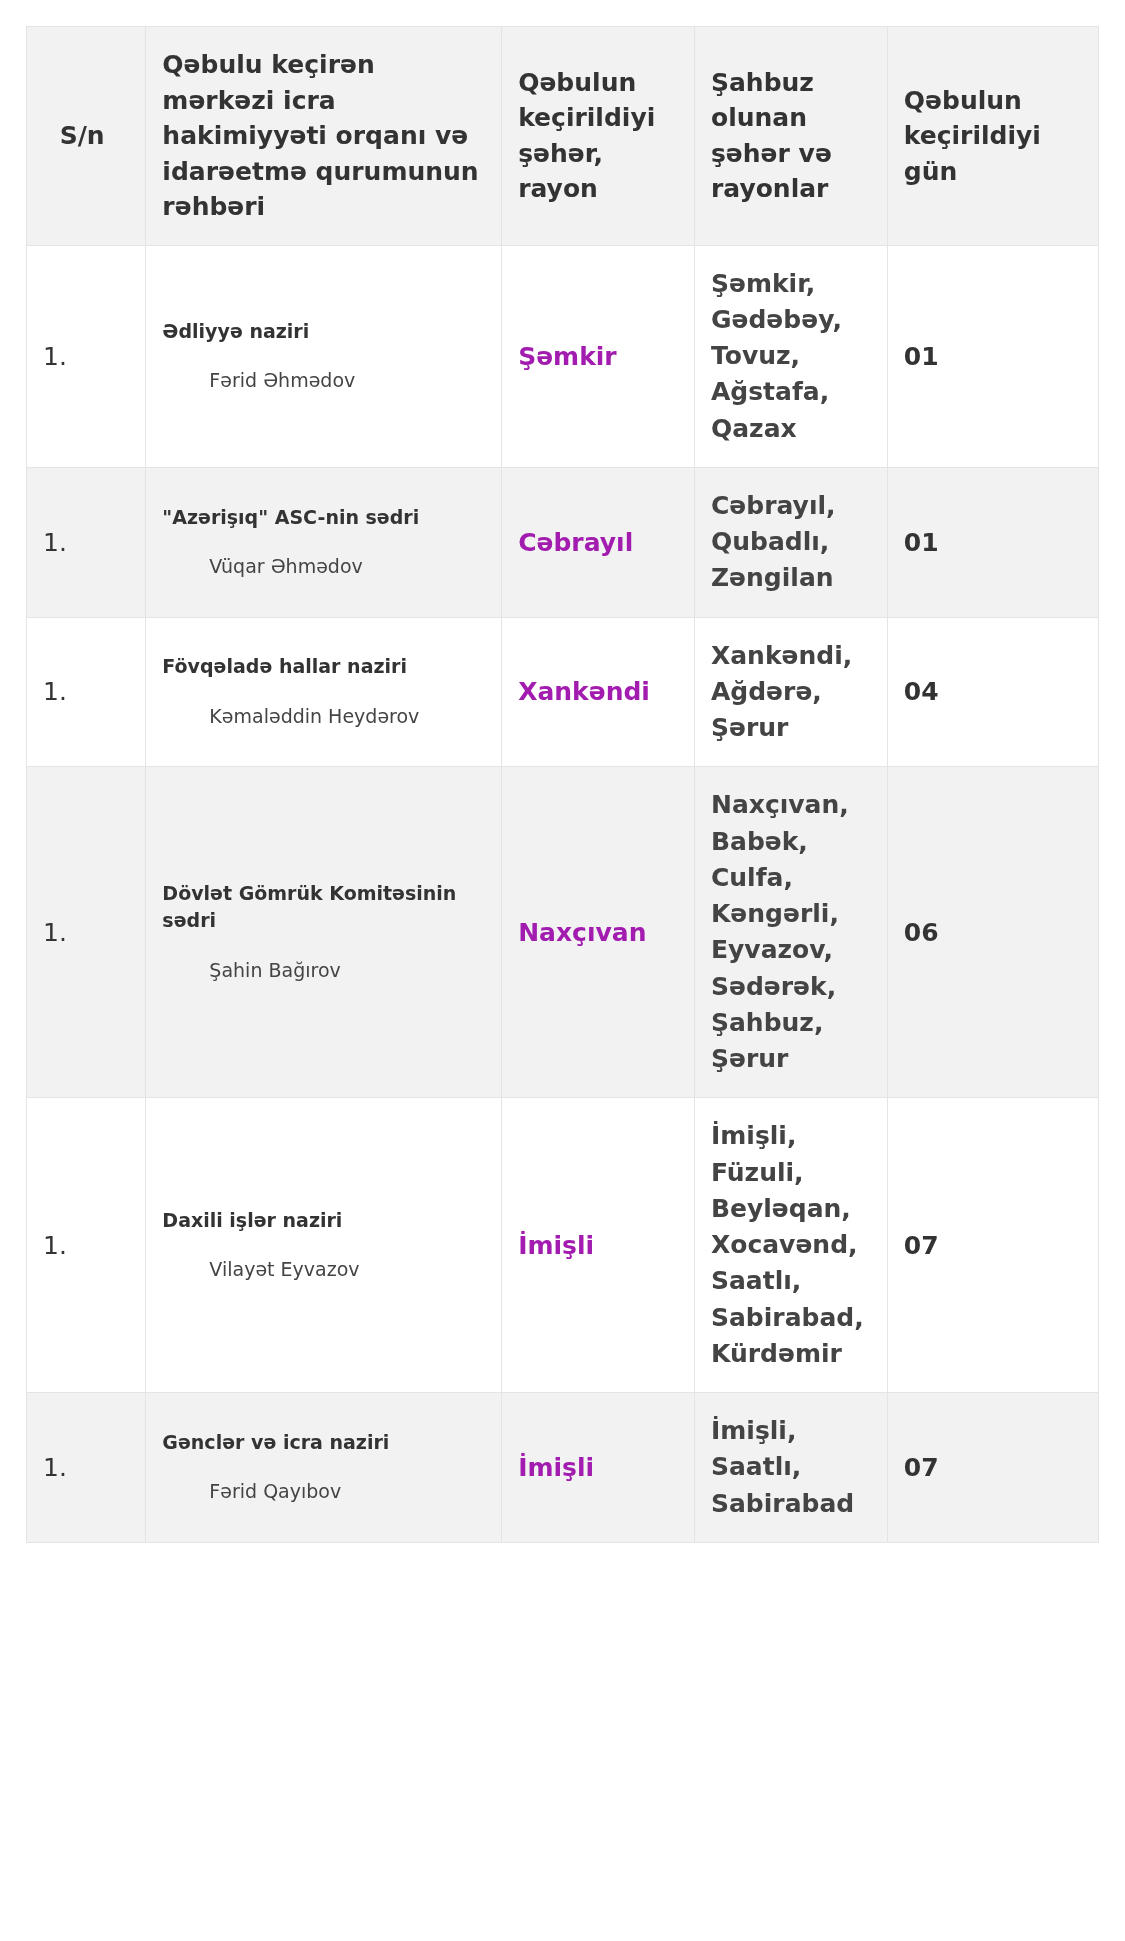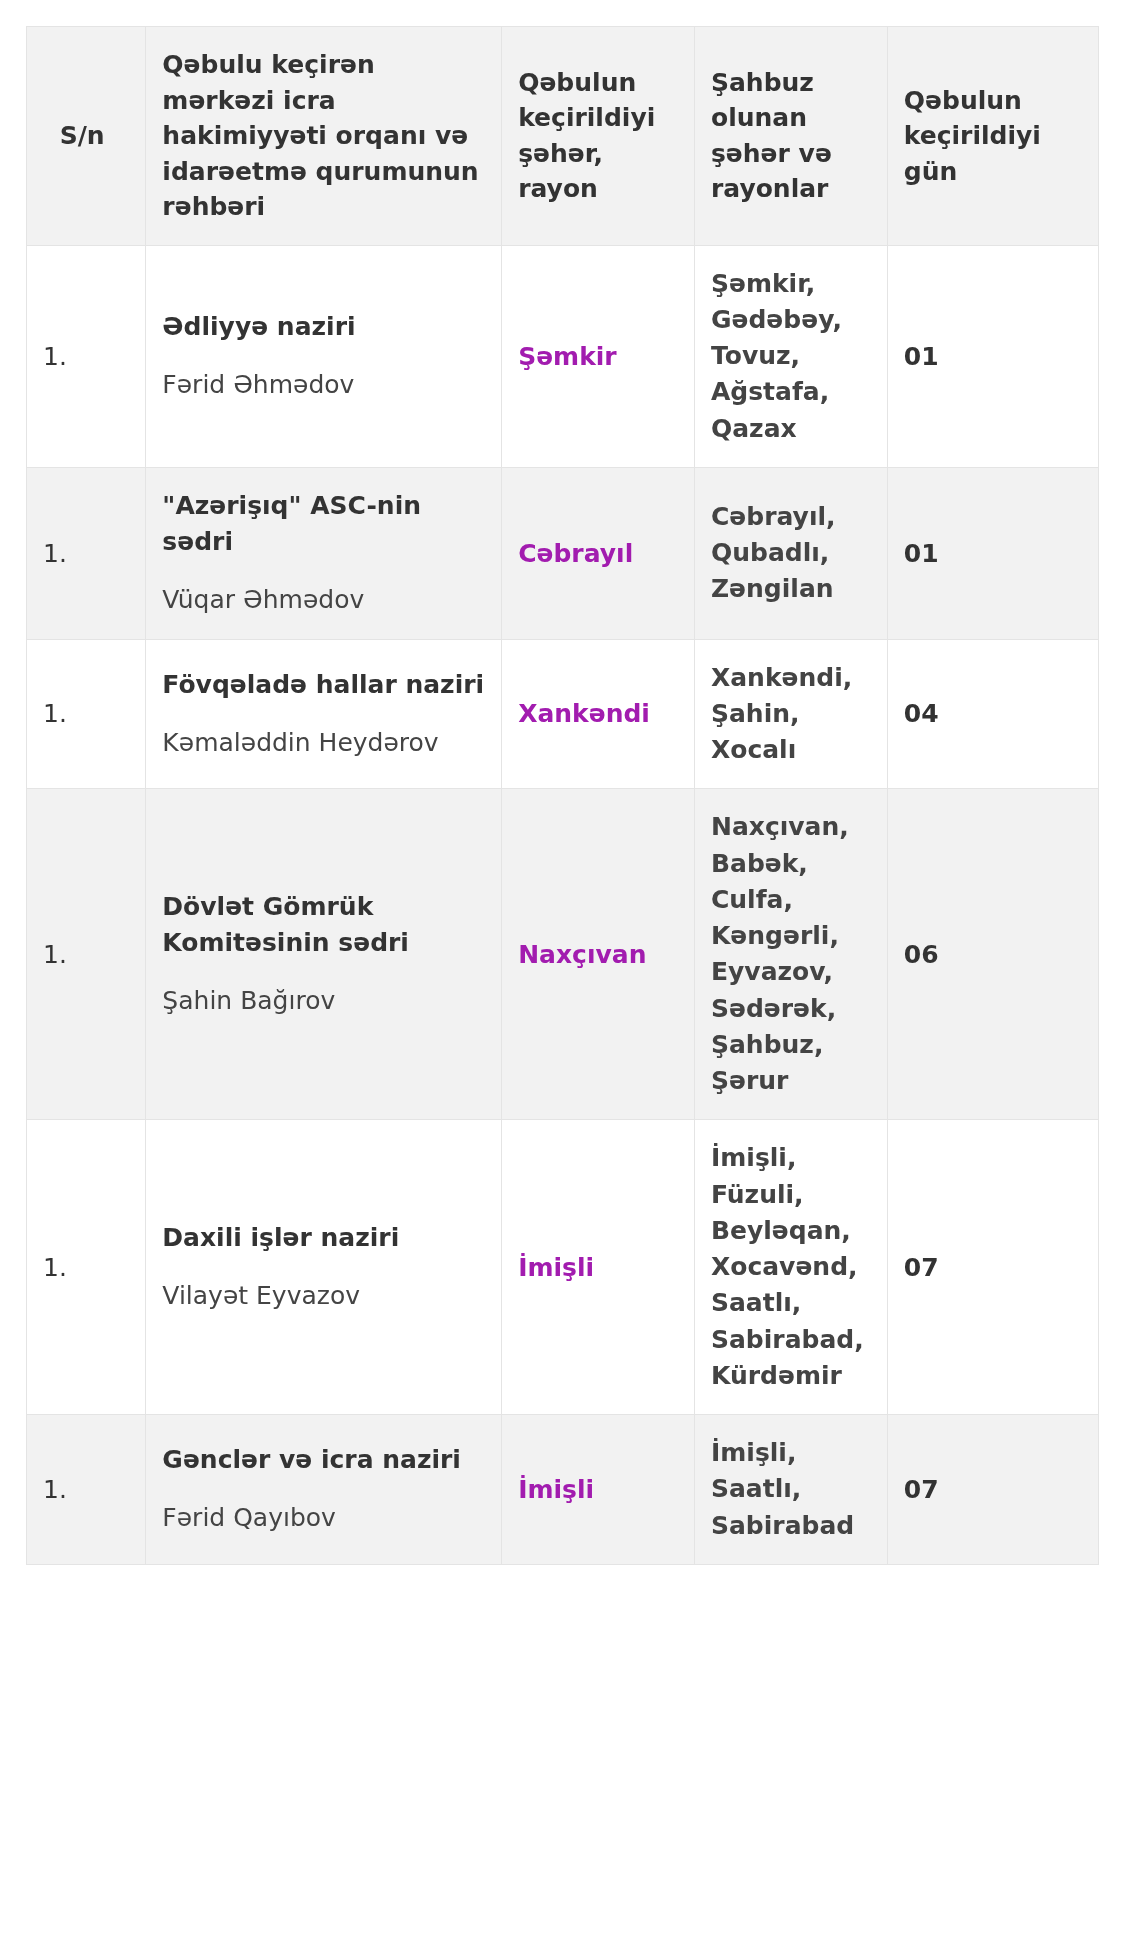--- a/index.html
+++ b/index.html
@@ -56,35 +56,36 @@
 
   td.sn-cell {
     font-size: 25px;
     line-height: 1.4;
     color: #333333;
     text-align: left;
     padding-left: 24px;
     font-weight: normal;
   }
   td.head-cell {
-    font-size: 25px;
+    font-size: 19px;
     line-height: 1.45;
     padding-left: 22px;
     padding-right: 14px;
   }
   td.head-cell .post {
     font-weight: bold;
     color: #333333;
     display: block;
   }
   td.head-cell .person {
     display: block;
     margin-top: 22px;
     font-weight: normal;
     color: #444444;
+    margin-left: 47px;
   }
   td.city-cell {
     font-size: 25px;
     font-weight: bold;
     color: #a21caf;
     line-height: 1.4;
     padding-left: 20px;
   }
   td.area-cell {
     font-size: 25px;
@@ -143,21 +144,21 @@
         <td class="area-cell">Cəbrayıl, Qubadlı, Zəngilan</td>
         <td class="day-cell">01</td>
       </tr>
       <tr class="odd-row">
         <td class="sn-cell">1.</td>
         <td class="head-cell">
           <span class="post">Fövqəladə hallar naziri</span>
           <span class="person">Kəmaləddin Heydərov</span>
         </td>
         <td class="city-cell">Xankəndi</td>
-        <td class="area-cell">Xankəndi, Şahin, Xocalı</td>
+        <td class="area-cell">Xankəndi, Ağdərə, Şərur</td>
         <td class="day-cell">04</td>
       </tr>
       <tr class="even-row">
         <td class="sn-cell">1.</td>
         <td class="head-cell">
           <span class="post">Dövlət Gömrük Komitəsinin sədri</span>
           <span class="person">Şahin Bağırov</span>
         </td>
         <td class="city-cell">Naxçıvan</td>
         <td class="area-cell">Naxçıvan, Babək, Culfa, Kəngərli, Eyvazov, Sədərək, Şahbuz, Şərur</td>

